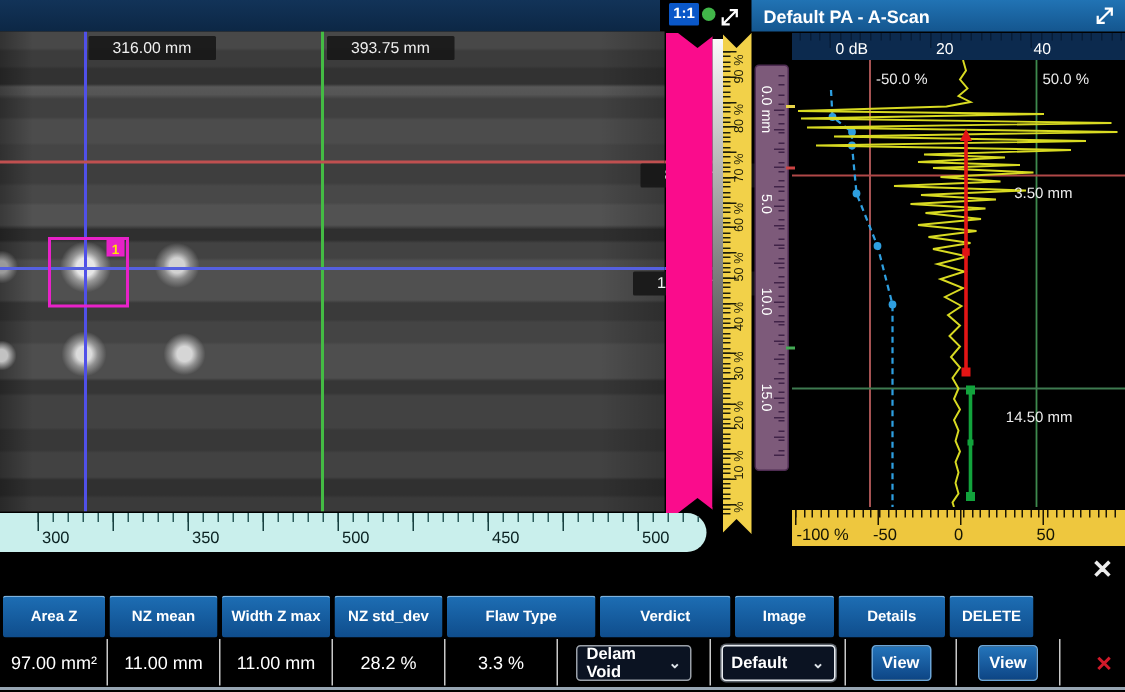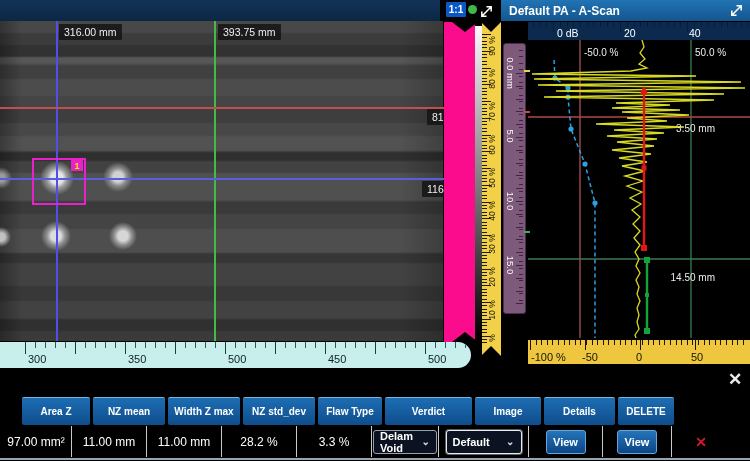--- a/index.html
+++ b/index.html
@@ -27,48 +27,48 @@
       linear-gradient(180deg,
         #484848 0px,#484848 11px,#3c3c3c 13px,#3c3c3c 23px,#323232 25px,#323232 35px,
         #585858 37px,#555 42px,#404040 45px,#404040 57px,#4c4c4c 59px,#4c4c4c 74px,
         #454545 76px,#454545 87px,#3e3e3e 88px,#3e3e3e 101px,#484848 103px,#484848 114px,
         #525252 116px,#525252 129px,#2f2f2f 132px,#2f2f2f 139px,#424242 141px,#424242 151px,
         #505050 153px,#505050 179px,#3a3a3a 181px,#3a3a3a 192px,#444 194px,#444 207px,
         #4e4e4e 209px,#4e4e4e 231px,#363636 233px,#363636 241px,#424242 243px,#424242 264px,
         #383838 266px,#383838 279px,#424242 281px,#424242 297px,#303030 299px,#303030 309px,#3a3a3a 311px,#3a3a3a 320px);}
   .vline{top:0;width:2px;height:320px;}
   .hline-full{left:0;height:2px;}
-  .coord-label{background:rgba(22,22,22,.88);color:#efefef;font-size:10.5px;padding:2px 5px;white-space:nowrap;border-radius:1px;}
+  .coord-label{background:rgba(22,22,22,.88);color:#efefef;font-size:10.5px;padding:2px 16px;white-space:nowrap;border-radius:1px;}
   #flaw-rect{border:2px solid #e822c8;}
   #flaw-badge{background:#e822c8;color:#ffe800;font-size:9px;font-weight:bold;width:12px;height:11px;
       display:flex;align-items:center;justify-content:center;}
   
   #cscan-ruler{left:0;top:342px;width:471px;height:26px;background:#c9efec;border-radius:0 13px 13px 0;overflow:hidden;}
   #pink-bar{left:444px;top:22px;width:31px;height:320px;background:#fa0c8c;}
   #gray-scale{left:475px;top:26px;width:7px;height:312px;background:linear-gradient(180deg,#fafafa,#000);}
   #amp-scale{left:482px;top:22px;width:19px;height:334px;background:#f2d149;overflow:visible;}
   #depth-scale{left:503px;top:43px;width:21px;height:269px;background:#7d5a7a;border:1px solid #4e2c52;border-radius:3px;}
   .tri{width:0;height:0;position:absolute;}
   
   #ascan-dbruler{left:528px;top:22px;width:222px;height:18px;background:#0c2a4e;}
   #ascan-plot{left:528px;top:40px;width:222px;height:298px;background:#000;}
   #ascan-ampruler{left:528px;top:340px;width:222px;height:24px;background:#eec73e;}
   #close-x{left:724px;top:368px;width:22px;height:22px;color:#ececec;font-size:17px;font-weight:bold;
       display:flex;align-items:center;justify-content:center;cursor:pointer;}
   
   #flaw-table{left:0;top:396px;width:750px;height:65px;}
-  #thead-row{position:absolute;left:2px;top:1px;display:flex;margin-left:20px;}
+  #thead-row{position:absolute;left:2px;top:1px;display:flex;}
   .th{height:27px;margin-right:3px;background:linear-gradient(180deg,#1d6db3,#0f4d8c);border-top:1px solid #7fb3dd;
       border-radius:2px;color:#fff;font-size:10px;font-weight:bold;display:flex;align-items:center;justify-content:center;
       text-align:center;line-height:11px;}
   #tbody-row{position:absolute;left:2px;top:30px;display:flex;height:31px;align-items:center;background:#000;}
   .td{height:31px;display:flex;align-items:center;justify-content:center;color:#fff;font-size:12px;}
   .tdiv{width:1px;height:31px;background:#c9c9c9;margin:0 1px;}
   .c0{width:68px}.c1{width:72px}.c2{width:72px}.c3{width:72px}.c4{width:72px}
-  .c5{width:64px}.c6{width:87px}.c7{width:71px}.c8{width:66px}.c9{width:56px}
+  .c5{width:99px}.c6{width:87px}.c7{width:71px}.c8{width:66px}.c9{width:56px}
   .dropdown{height:22px;background:#0b1322;border:1px solid #9aa0a8;border-radius:3px;color:#fff;
       font-size:11px;font-weight:bold;display:flex;align-items:center;justify-content:space-between;
       padding:0 6px;cursor:pointer;}
   .dropdown .chev{font-size:10px;color:#dfe5ea;margin-left:5px;}
   .btn-view{width:38px;height:22px;background:linear-gradient(180deg,#2474ba,#0d4585);border:1px solid #6aa5d8;
       border-radius:3px;color:#fff;font-size:11px;font-weight:bold;display:flex;align-items:center;justify-content:center;cursor:pointer;}
   #delete-x{color:#d11a2a;font-size:14px;font-weight:bold;cursor:pointer;}
   #table-bottom-line{position:absolute;left:0;top:62px;width:750px;height:2px;background:#97a5b2;}
 </style>
 </head>

